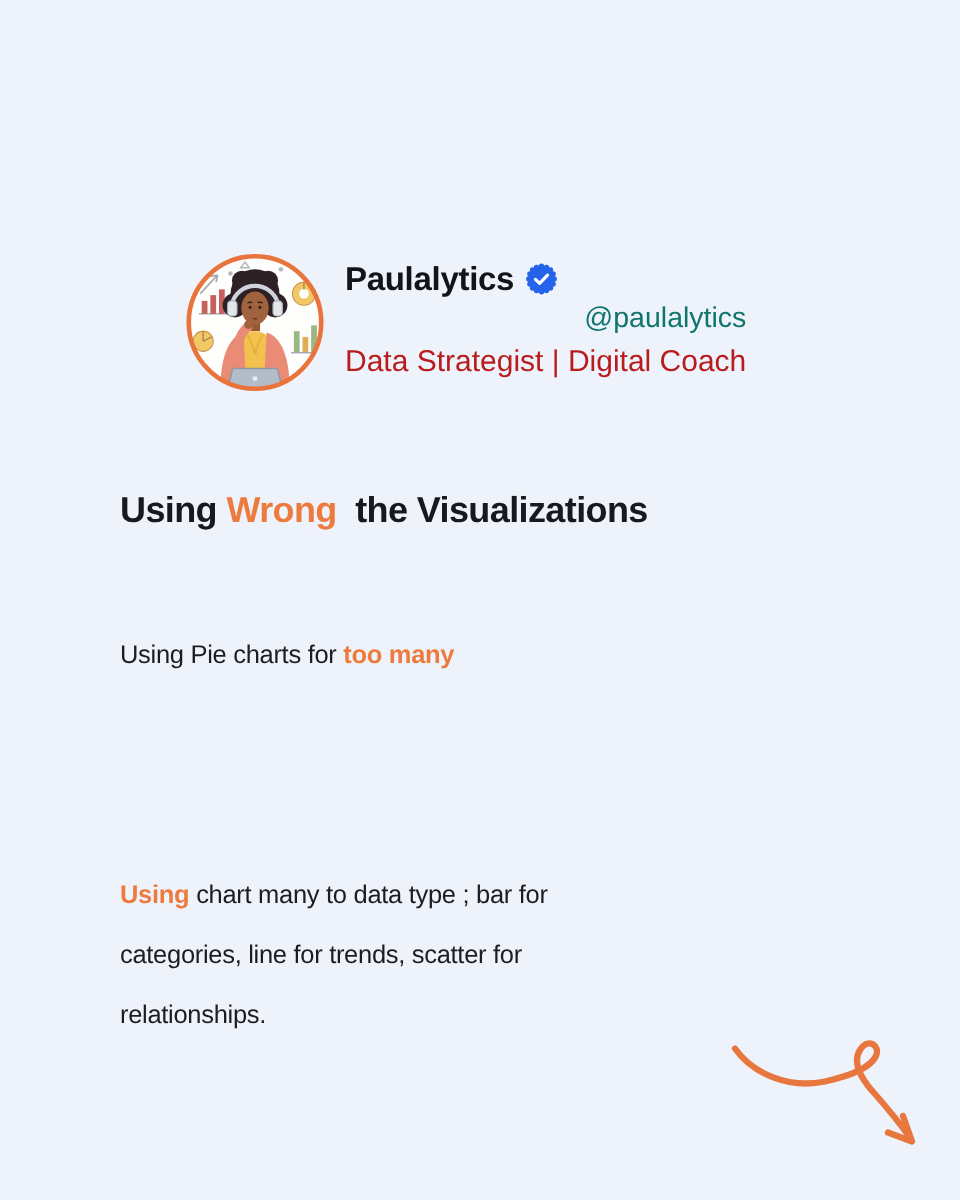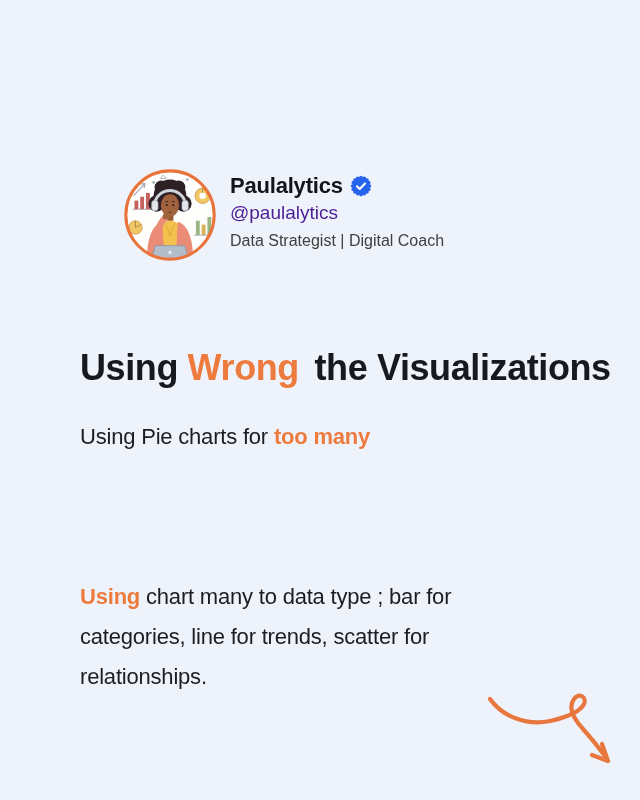--- a/index.html
+++ b/index.html
@@ -20,47 +20,47 @@
   .canvas{position:absolute;inset:0;}
 
   
   .profile{
     position:absolute;left:122px;top:167px;
     display:flex;align-items:flex-start;gap:12px;
   }
   .avatar-wrap{
     width:96px;height:96px;flex:0 0 auto;
   }
-  .profile-text{padding-top:6px;}
+  .profile-text{padding-top:6px;text-align:right;}
   .profile-name-row{display:flex;align-items:center;gap:7px;}
   .profile-name{
     font-size:22px;font-weight:700;letter-spacing:-0.2px;line-height:26px;color:#121419;
   }
   .verified{width:22px;height:22px;display:block;}
   .profile-handle{
-    font-size:19px;line-height:27px;color:#4c1d95;font-weight:400;
+    font-size:19px;line-height:27px;color:#0f766e;font-weight:400;
   }
   .profile-bio{
-    font-size:16px;line-height:30px;color:#404040;font-weight:400;
+    font-size:20px;line-height:30px;color:#b91c1c;font-weight:400;
   }
 
   
   .heading{
-    position:absolute;left:80px;top:351px;
-    font-size:36px;font-weight:700;letter-spacing:-0.4px;line-height:34px;
+    position:absolute;left:80px;top:324px;
+    font-size:24px;font-weight:700;letter-spacing:-0.4px;line-height:34px;
     white-space:nowrap;
   }
   .heading .dark{color:#17191F;}
   .heading .orange{color:var(--accent);}
   .heading .orange{margin-right:6px;}
 
   
   .para{
     position:absolute;left:80px;
-    font-size:22px;font-weight:400;letter-spacing:-0.2px;
+    font-size:17px;font-weight:400;letter-spacing:-0.2px;
   }
   .para-1{top:417px;}
   .para-2{top:577px;}
   .text-line{line-height:40px;white-space:nowrap;color:#1B1D23;}
   .plain{color:#1B1D23;}
   .orange-bold{color:var(--accent);font-weight:700;}
 
   
   .arrow-wrap{
     position:absolute;left:476px;top:666px;width:160px;height:118px;

